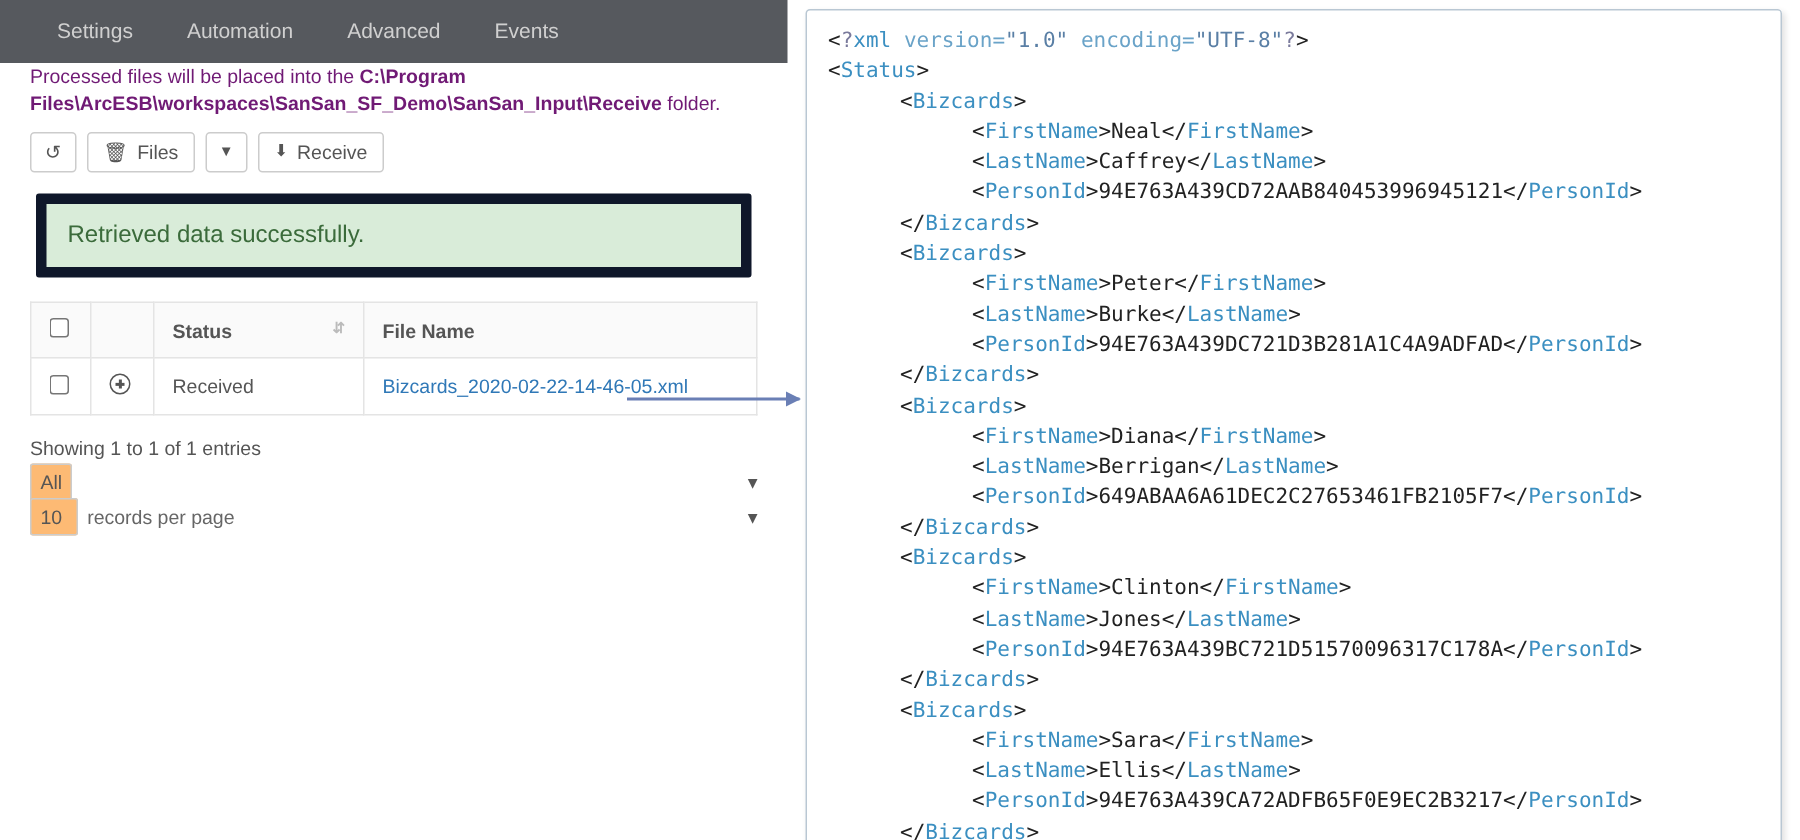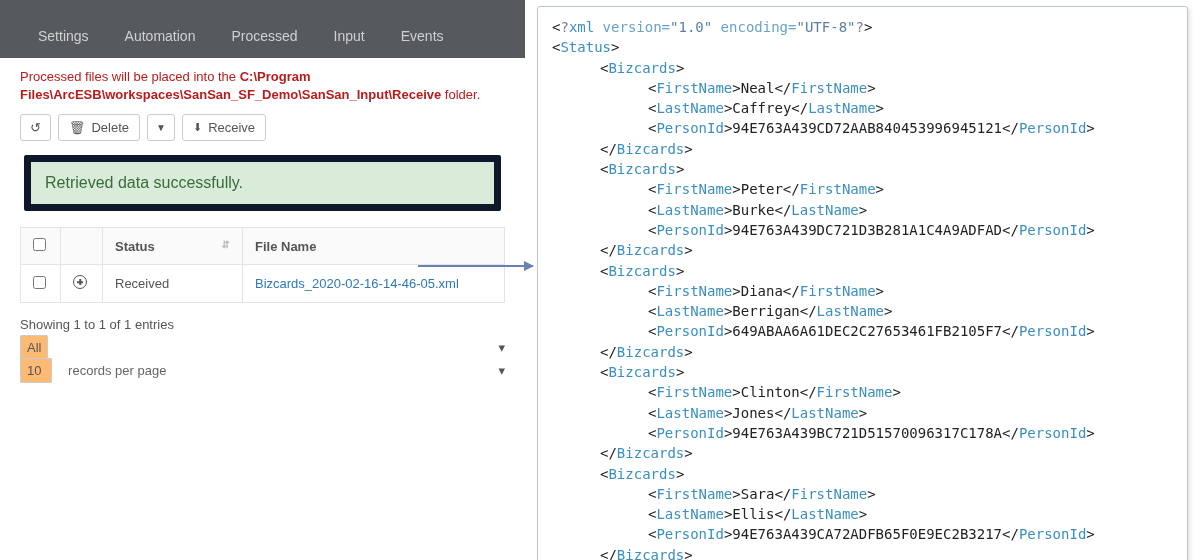--- a/index.html
+++ b/index.html
@@ -1,22 +1,22 @@
 <!DOCTYPE html>
 <html><head>
   <meta charset="utf-8">
   <style>
     * { box-sizing: border-box; margin: 0; padding: 0; }
     body { font-family: -apple-system,"Segoe UI",Helvetica,Arial,sans-serif; font-size: 13px; color: #555; background: #fff; width: 1200px; height: 560px; position: relative; overflow: hidden; }
     .page { display: flex; width: 100%; height: 100%; }
     .left { width: 525px; padding: 0 0 0 0; }
-    .tabbar { background: #56595e; display: flex; height: 58px; align-items: flex-end; padding: 0 0 0 20px; }
+    .tabbar { background: #56595e; display: flex; height: 42px; align-items: flex-end; padding: 0 0 0 20px; }
     .tab { color: #d0d0d0; padding: 12px 18px 14px; font-size: 14px; cursor: pointer; }
     .tab.active { background: #fff; color: #444; border-radius: 3px 3px 0 0; }
-    .desc { padding: 10px 20px 10px; font-size: 13px; color: #b91c1c; line-height: 1.4; }
+    .desc { padding: 0 20px 10px; font-size: 13px; color: #701a75; line-height: 1.4; }
     .desc .path { font-weight: 600; }
     .btnrow { display: flex; gap: 7px; padding: 0 20px 14px; align-items: stretch; }
     .btn { border: 1px solid #ccc; background: #fff; border-radius: 3px; padding: 5px 10px; font-size: 13px; color: #555; cursor: pointer; display: inline-flex; align-items: center; gap: 6px; }
     .btn.icon-only { padding: 5px 9px; }
     .btn.caret { padding: 5px 8px; }
     .alert { margin: 0 24px 16px; background: #d9ecd9; border: 7px solid #0f172a; color: #3b6b3b; padding: 12px 14px; border-radius: 2px; font-size: 16px; }
     .table-wrap { padding: 0 20px; }
     table.data { width: 100%; border-collapse: collapse; border: 1px solid #e4e4e4; }
     table.data th, table.data td { border: 1px solid #e4e4e4; padding: 10px 12px; text-align: left; font-size: 13px; vertical-align: middle; }
     table.data th { background: #fafafa; color: #555; font-weight: 600; }
@@ -24,21 +24,21 @@
     .w-exp { width: 42px; text-align: center; }
     .w-status { width: 140px; text-align: center; }
     .status-cell { text-align: center; color: #555; }
     .filelink { color: #2f78b7; cursor: pointer; }
     .sort-icon { float: right; color: #bbb; font-size: 10px; }
     .footer { padding: 14px 20px; }
     .footer-line { margin-bottom: 8px; color: #555; }
     .sel { border: 1px solid #ccc; border-radius: 2px; padding: 4px 6px; font-size: 13px; color: #555; background: #fdba74; }
     .sel.w-all { width: 140px; }
     .sel.w-num { width: 54px; }
-    .rpp { margin-left: 16px; color: #666; }
+    .rpp { margin-left: 6px; color: #666; }
     .arrow { position: absolute; top: 265px; left: 418px; width: 115px; height: 2px; background: #6a7fb5; }
     .arrow::after { content: ""; position: absolute; right: -1px; top: -4px; border-left: 10px solid #6a7fb5; border-top: 5px solid transparent; border-bottom: 5px solid transparent; }
 
     .right { flex: 1; padding: 6px 12px 10px 12px; }
     .xmlbox { border: 1px solid #b9c7d3; border-radius: 3px; box-shadow: 2px 2px 4px rgba(0,0,0,0.12); padding: 10px 14px 14px; font-family: Consolas, Menlo, monospace; font-size: 14px; line-height: 1.45; white-space: pre; color: #222; overflow: hidden; }
     .xd { color: #7a7a9c; } 
     .tg { color: #3b8fc1; }
     .at { color: #6aa3c8; }
     .av { color: #5a7fa5; }
     .i1 { margin-left: 48px; display: inline-block; width:0; }
@@ -53,36 +53,35 @@
     .caret-d { font-size: 10px; }
   </style>
 </head>
 <body>
 
 <div class="page">
   <div class="left">
     <div class="tabbar">
       <div class="tab">Settings</div>
       <div class="tab">Automation</div>
-      <div class="tab">Processed</div>
-      <div class="tab">Input</div>
+      <div class="tab">Advanced</div>
       <div class="tab">Events</div>
     </div>
 
     <div class="desc">
       <span>Processed files will be placed into the </span><span class="path">C:\Program Files\ArcESB\workspaces\SanSan_SF_Demo\SanSan_Input\Receive</span><span> folder.</span>
     </div>
 
     <div class="btnrow">
       <button class="btn icon-only" title="Refresh">
           <span class="refresh">↻</span>
         </button>
       <button class="btn">
           <span class="trash">🗑</span>
-          <span>Delete</span>
+          <span>Files</span>
         </button>
       <button class="btn caret">
           <span class="caret-d">▼</span>
         </button>
       <button class="btn">
           <span class="down">⬇</span>
           <span>Receive</span>
         </button>
     </div>
 
@@ -96,21 +95,21 @@
             <th class="w-exp"></th>
             <th class="w-status"><span>Status</span><span class="sort-icon">⇵</span></th>
             <th>File Name</th>
           </tr>
         </thead>
         <tbody>
           <tr>
             <td class="w-chk"><input type="checkbox" style=""></td>
             <td class="w-exp"><span class="plus-circle"></span></td>
             <td class="status-cell">Received</td>
-            <td><span class="filelink">Bizcards_2020-02-16-14-46-05.xml</span></td>
+            <td><span class="filelink">Bizcards_2020-02-22-14-46-05.xml</span></td>
           </tr>
         </tbody>
       </table>
     </div>
 
     <div class="footer">
       <div class="footer-line">Showing 1 to 1 of 1 entries</div>
       <div class="footer-line">
         <span class="sel w-all"><span>All</span> <span style="float:right">▾</span></span>
       </div>

